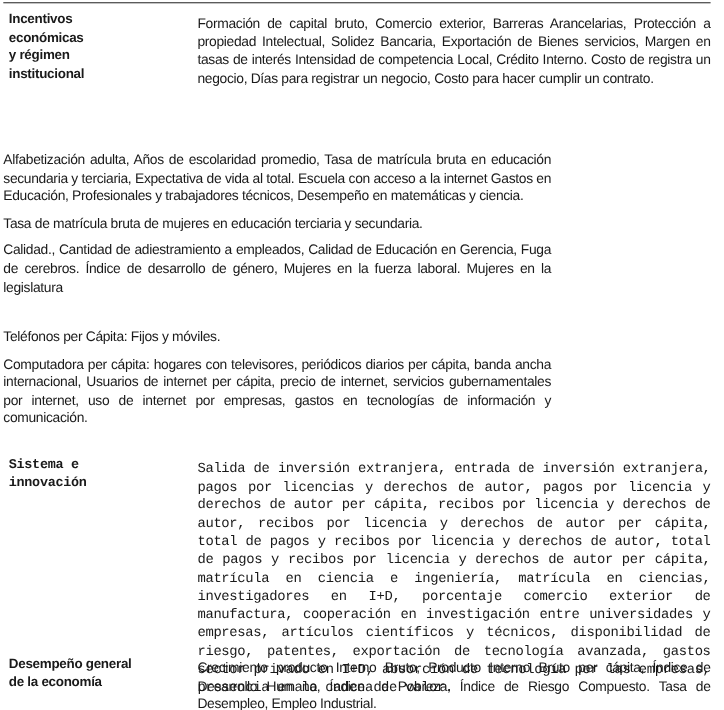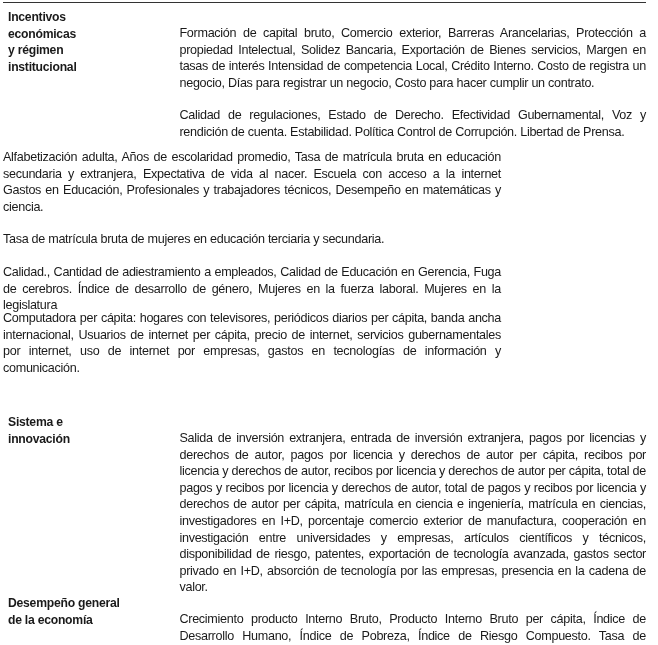--- a/index.html
+++ b/index.html
@@ -39,57 +39,57 @@
     }
     .items {
       width: 498px;
       box-sizing: border-box;
       font-size: 12.6px;
       line-height: 16.6px;
       letter-spacing: -0.3px;
       text-align: justify;
     }
     .items p {
-      margin: 16px 0 8px 0;
+      margin: 4px 0 8px 0;
     }
     #r0 { padding-top: 6px; height: 117px; }
     #r1 { padding-top: 7px; height: 150px; }
     #r2 { padding-top: 6px; }
-    #r3 { padding-top: 16px; }
+    #r3 { padding-top: 16px; font-family: Liberation Mono, monospace; }
     #r4 { padding-top: 16px; }
     #r2 { height: 104px; padding-top: 11px; }
     #r3 { height: 165px; }
     #r4 { height: 82px; }
   </style>
 </head>
 <body>
 
 <div class="table">
 
   <div class="row" id="r0">
     <div class="cat">Incentivos
 económicas
 y régimen
 institucional</div>
     <div class="items">
       <p>Formación de capital bruto, Comercio exterior, Barreras Arancelarias, Protección a propiedad Intelectual, Solidez Bancaria, Exportación de Bienes servicios, Margen en tasas de interés Intensidad de competencia Local, Crédito Interno. Costo de registra un negocio, Días para registrar un negocio, Costo para hacer cumplir un contrato.</p>
-      <p>Calidad de regulaciones, Estado de Derecho. Efectividad Gubernamental, Voz y rendición de cuenta. Estabilidad. Política Control de Corrupción. Libertad de Prensa.</p>
     </div>
   </div>
 
   <div class="row" id="r1">
     <div class="items">
-      <p>Alfabetización adulta, Años de escolaridad promedio, Tasa de matrícula bruta en educación secundaria y extranjera, Expectativa de vida al nacer. Escuela con acceso a la internet Gastos en Educación, Profesionales y trabajadores técnicos, Desempeño en matemáticas y ciencia.</p>
+      <p>Alfabetización adulta, Años de escolaridad promedio, Tasa de matrícula bruta en educación secundaria y terciaria, Expectativa de vida al total. Escuela con acceso a la internet Gastos en Educación, Profesionales y trabajadores técnicos, Desempeño en matemáticas y ciencia.</p>
       <p>Tasa de matrícula bruta de mujeres en educación terciaria y secundaria.</p>
       <p>Calidad., Cantidad de adiestramiento a empleados, Calidad de Educación en Gerencia, Fuga de cerebros. Índice de desarrollo de género, Mujeres en la fuerza laboral. Mujeres en la legislatura</p>
     </div>
   </div>
 
   <div class="row" id="r2">
     <div class="items">
+      <p>Teléfonos per Cápita: Fijos y móviles.</p>
       <p>Computadora per cápita: hogares con televisores, periódicos diarios per cápita, banda ancha internacional, Usuarios de internet per cápita, precio de internet, servicios gubernamentales por internet, uso de internet por empresas, gastos en tecnologías de información y comunicación.</p>
     </div>
   </div>
 
   <div class="row" id="r3">
     <div class="cat">Sistema e
 innovación</div>
     <div class="items">
       <p>Salida de inversión extranjera, entrada de inversión extranjera, pagos por licencias y derechos de autor, pagos por licencia y derechos de autor per cápita, recibos por licencia y derechos de autor, recibos por licencia y derechos de autor per cápita, total de pagos y recibos por licencia y derechos de autor, total de pagos y recibos por licencia y derechos de autor per cápita, matrícula en ciencia e ingeniería, matrícula en ciencias, investigadores en I+D, porcentaje comercio exterior de manufactura, cooperación en investigación entre universidades y empresas, artículos científicos y técnicos, disponibilidad de riesgo, patentes, exportación de tecnología avanzada, gastos sector privado en I+D, absorción de tecnología por las empresas, presencia en la cadena de valor.</p>
     </div>

